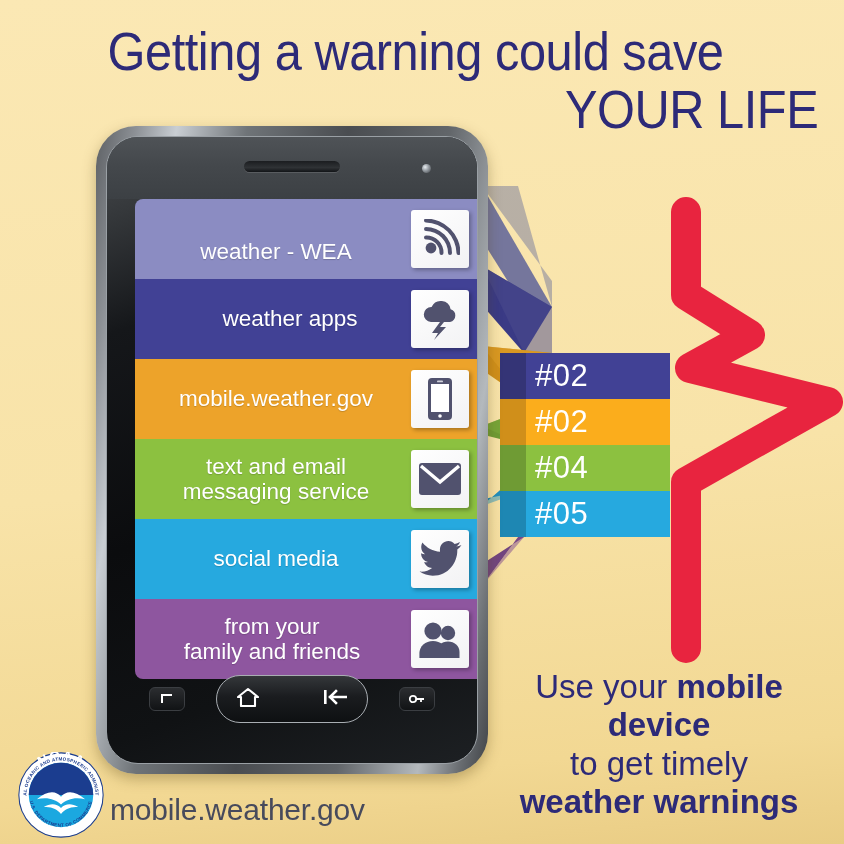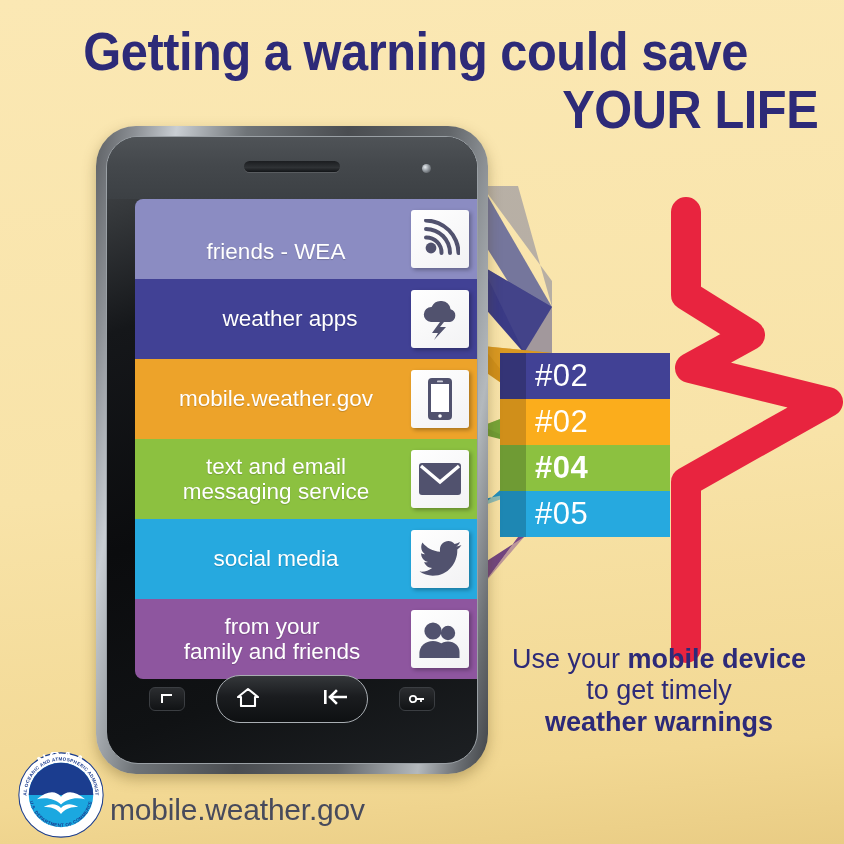--- a/index.html
+++ b/index.html
@@ -12,21 +12,21 @@
     position:relative;width:844px;height:844px;
     background:linear-gradient(175deg,#fbe8b4 0%,#f8e3a8 55%,#f2d893 88%,#e9cc84 100%);
     overflow:hidden;
   }
 
   
   .headline{
     position:absolute;left:0;top:26px;width:844px;
     text-align:center;
     color:#2d2a78;
-    font-weight:bold;
+    font-weight:normal;
     line-height:0.98;
     letter-spacing:-0.5px;
   }
   .headline .l1{
     display:block;font-size:53px;
     transform:scaleX(0.92);
     padding-right:14px;
   }
   .headline .l2{
     display:block;font-size:53px;
@@ -118,22 +118,22 @@
     position:absolute;left:50%;top:-4px;transform:translateX(-50%);
     width:152px;height:48px;border-radius:24px;
     background:linear-gradient(180deg,#34373a 0%,#1a1c1f 45%,#0e1012 100%);
     border:1.5px solid #a9aeb3;
     display:flex;align-items:center;justify-content:space-between;
     padding:0 20px;box-sizing:border-box;
   }
 
   
   .tagline{
-    position:absolute;left:484px;top:644px;width:350px;
-    text-align:center;color:#2d2a78;font-size:27px;line-height:1.16;
+    position:absolute;left:484px;top:668px;width:350px;
+    text-align:center;color:#2d2a78;font-size:33px;line-height:1.16;
   }
   .tagline b{font-weight:bold;}
   .tagline .tl{display:block;}
 
   
   .footer-url{
     position:absolute;left:110px;top:793px;
     color:#474a5c;font-size:30px;letter-spacing:-0.2px;
   }
   .noaa{position:absolute;left:18px;top:752px;width:86px;height:86px;}
@@ -170,21 +170,21 @@
 
   <div class="numbers">
     <div class="numbar" style="top: 46px; background: rgb(65, 65, 149);">
       <div class="numtab" style="background: rgb(52, 52, 118);"></div>
       <span>#02</span>
     </div>
     <div class="numbar" style="top: 92px; background: rgb(251, 173, 28);">
       <div class="numtab" style="background: rgb(208, 143, 26);"></div>
       <span>#02</span>
     </div>
-    <div class="numbar" style="top: 138px; background: rgb(140, 193, 64); font-weight: bold;">
+    <div class="numbar" style="top: 138px; background: rgb(140, 193, 64);">
       <div class="numtab" style="background: rgb(111, 155, 52);"></div>
       <span>#04</span>
     </div>
     <div class="numbar" style="top: 184px; background: rgb(38, 169, 223);">
       <div class="numtab" style="background: rgb(30, 135, 179);"></div>
       <span>#05</span>
     </div>
   </div>
 
   <div class="phone">
@@ -192,21 +192,21 @@
       <div class="phone-top">
         <div class="speaker"></div>
         <div class="camera"></div>
       </div>
 
       <div class="rows">
 
         <div class="row" style="background: rgb(139, 140, 194);">
           <div class="row-label">
             <br>
-            <span>friends - WEA</span>
+            <span>weather - WEA</span>
           </div>
           <div class="row-icon">
             <svg width="40" height="40" viewBox="0 0 40 40">
               <g fill="#51526e">
                 <circle cx="11" cy="29" r="5.4"></circle>
                 <path d="M6 20.5a2 2 0 0 1 0-4 A17 17 0 0 1 23.5 34 a2 2 0 0 1-4 0 A13 13 0 0 0 6 20.5z"></path>
                 <path d="M6 12a2 2 0 0 1 0-4 A26 26 0 0 1 32 34 a2 2 0 0 1-4 0 A22 22 0 0 0 6 12z"></path>
                 <path d="M6 3.5a2 2 0 0 1 0-4 A35 35 0 0 1 40.5 34 a2 2 0 0 1-4 0 A31 31 0 0 0 6 3.5z"></path>
               </g>
             </svg>

